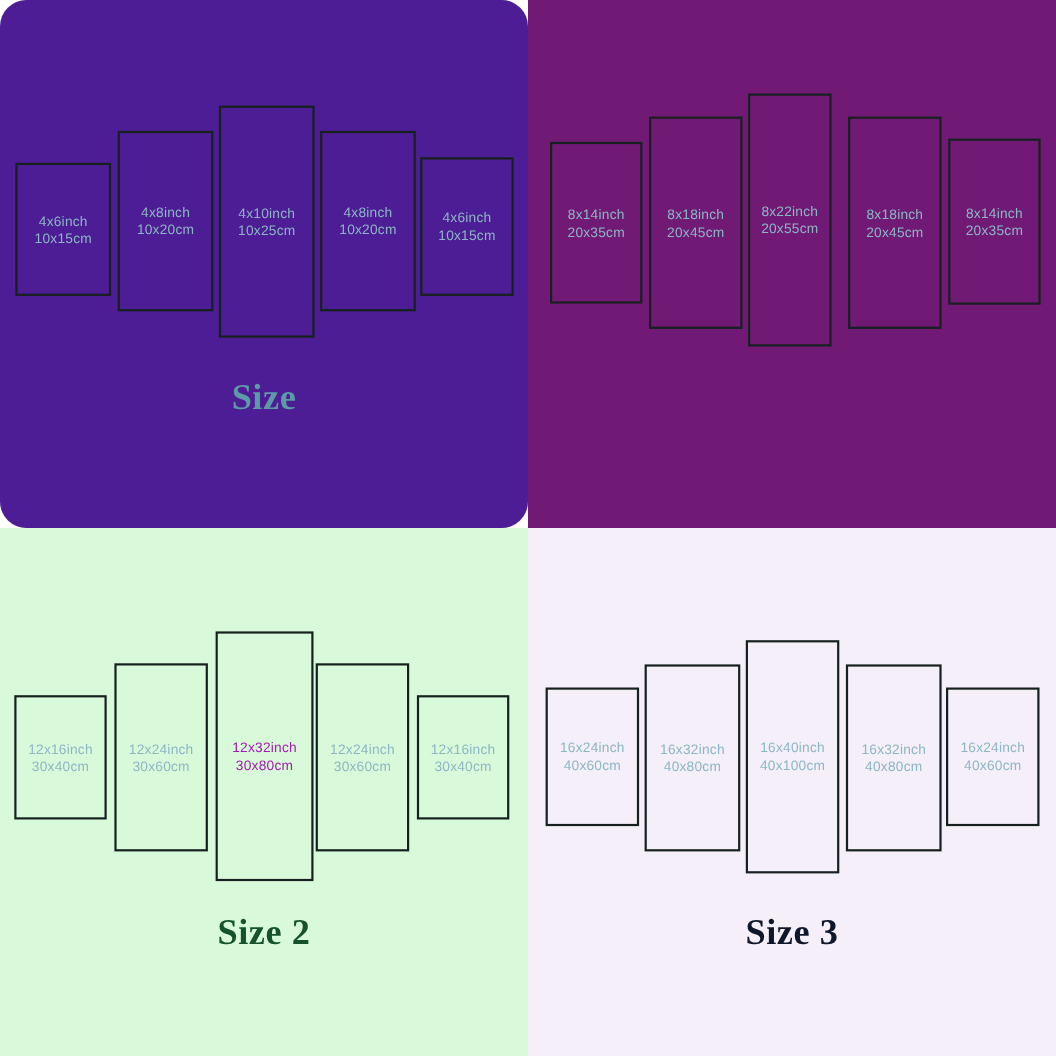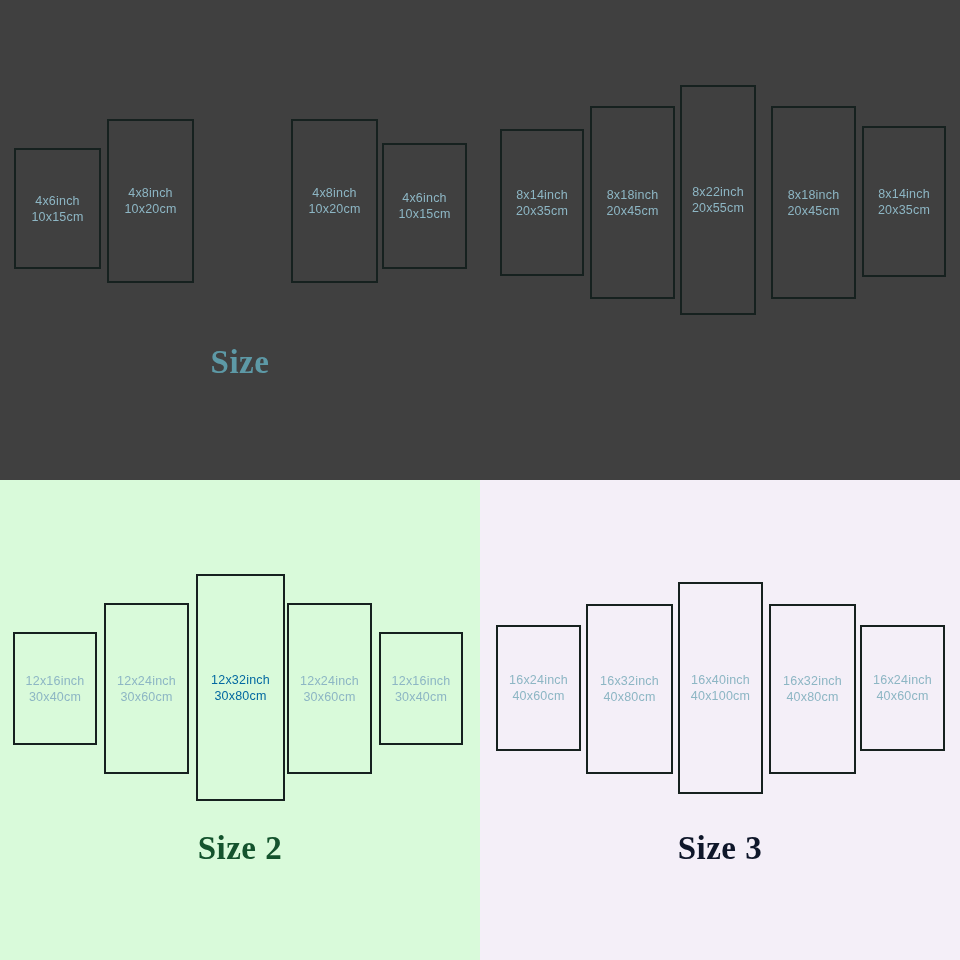--- a/index.html
+++ b/index.html
@@ -71,57 +71,63 @@
   .q-topleft  .size-heading { top: 344px; }
   .q-topright .size-heading { top: 338px; }
   .q-botleft  .size-heading { top: 350px; }
   .q-botright .size-heading { top: 350px; }
 </style>
 </head>
 <body>
 
 <div id="canvas-root">
 
-  <div class="quadrant q-topleft" style="background: #404040;">
+  <div class="quadrant q-topleft" style="background: #4c1d95; border-radius: 24px;">
     <div class="panel-stage">
 
       <div class="panel" style="left: 14px; top: 148px; width: 87px; height: 121px; border-color: rgb(22, 33, 31);">
         <span class="panel-label" style="color: rgb(141, 182, 196);">
           <span class="lbl-line">4x6inch</span>
           <span class="lbl-line">10x15cm</span>
         </span>
       </div>
 
       <div class="panel" style="left: 107px; top: 119px; width: 87px; height: 164px; border-color: rgb(22, 33, 31);">
         <span class="panel-label" style="color: rgb(141, 182, 196);">
           <span class="lbl-line">4x8inch</span>
           <span class="lbl-line">10x20cm</span>
         </span>
       </div>
 
+      <div class="panel" style="left: 199px; top: 96px; width: 87px; height: 211px; border-color: rgb(22, 33, 31);">
+        <span class="panel-label" style="color: rgb(141, 182, 196);">
+          <span class="lbl-line">4x10inch</span>
+          <span class="lbl-line">10x25cm</span>
+        </span>
+      </div>
 
       <div class="panel" style="left: 291px; top: 119px; width: 87px; height: 164px; border-color: rgb(22, 33, 31);">
         <span class="panel-label" style="color: rgb(141, 182, 196);">
           <span class="lbl-line">4x8inch</span>
           <span class="lbl-line">10x20cm</span>
         </span>
       </div>
 
       <div class="panel" style="left: 382px; top: 143px; width: 85px; height: 126px; border-color: rgb(22, 33, 31);">
         <span class="panel-label" style="color: rgb(141, 182, 196);">
           <span class="lbl-line">4x6inch</span>
           <span class="lbl-line">10x15cm</span>
         </span>
       </div>
 
     </div>
     <div class="size-heading" style="color: rgb(93, 153, 166);">Size</div>
   </div>
 
-  <div class="quadrant q-topright" style="background: #404040; text-decoration: underline;">
+  <div class="quadrant q-topright" style="background: #701a75; text-decoration: underline;">
     <div class="panel-stage">
 
       <div class="panel" style="left: 20px; top: 129px; width: 84px; height: 147px; border-color: rgb(22, 33, 31);">
         <span class="panel-label" style="color: rgb(141, 182, 196);">
           <span class="lbl-line">8x14inch</span>
           <span class="lbl-line">20x35cm</span>
         </span>
       </div>
 
       <div class="panel" style="left: 110px; top: 106px; width: 85px; height: 193px; border-color: rgb(22, 33, 31);">
@@ -166,21 +172,21 @@
       </div>
 
       <div class="panel" style="left: 104px; top: 123px; width: 85px; height: 171px; border-color: rgb(22, 33, 31);">
         <span class="panel-label" style="color: rgb(141, 182, 196);">
           <span class="lbl-line">12x24inch</span>
           <span class="lbl-line">30x60cm</span>
         </span>
       </div>
 
       <div class="panel" style="left: 196px; top: 94px; width: 89px; height: 227px; border-color: rgb(22, 33, 31);">
-        <span class="panel-label" style="color: #0369a1;">
+        <span class="panel-label" style="color: #a21caf;">
           <span class="lbl-line">12x32inch</span>
           <span class="lbl-line">30x80cm</span>
         </span>
       </div>
 
       <div class="panel" style="left: 287px; top: 123px; width: 85px; height: 171px; border-color: rgb(22, 33, 31);">
         <span class="panel-label" style="color: rgb(141, 182, 196);">
           <span class="lbl-line">12x24inch</span>
           <span class="lbl-line">30x60cm</span>
         </span>

